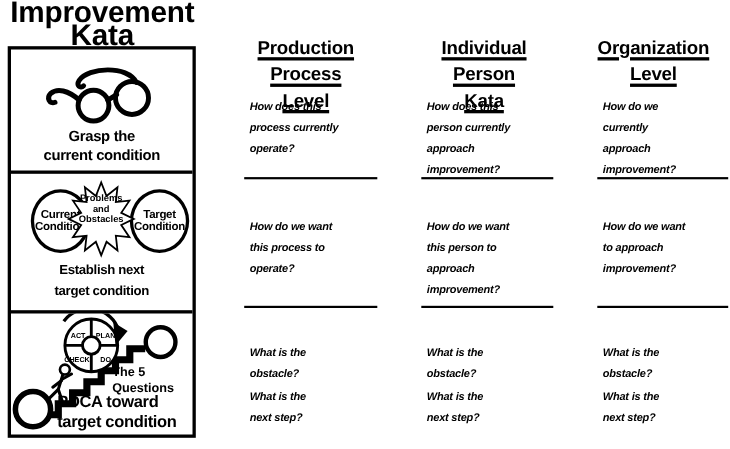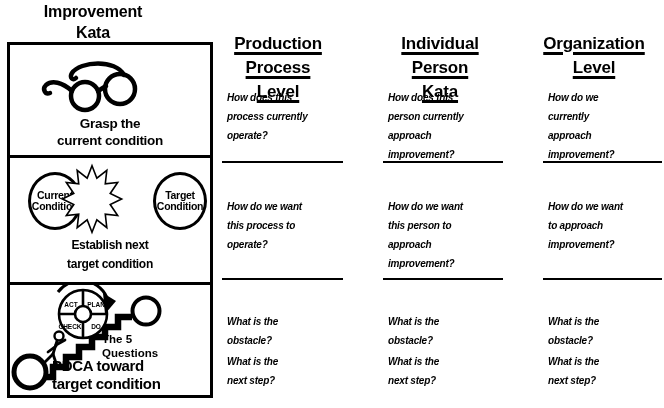--- a/index.html
+++ b/index.html
@@ -5,25 +5,25 @@
   * { margin:0; padding:0; box-sizing:border-box; }
   html,body { background:#fff; }
   #stage {
     position:relative; width:664px; height:408px; background:#ffffff;
     font-family:"Liberation Sans", sans-serif; color:#000; overflow:hidden;
   }
   .pre { white-space:pre-line; }
   
   #main-title {
     position:absolute; left:7px; top:1px; width:172px; text-align:center;
-    font-size:16px; font-weight:bold; line-height:21px; letter-spacing:-0.2px;
+    font-size:27px; font-weight:bold; line-height:21px; letter-spacing:-0.2px;
   }
   
   #kata-box {
-    position:absolute; left:7px; top:42px; width:206px; height:356px;
+    position:absolute; left:7px; top:42px; width:171px; height:356px;
     border:3px solid #000; background:#fff;
   }
   .kata-sec { position:relative; width:100%; }
   #sec1 { height:113px; border-bottom:3px solid #000; }
   #sec2 { height:127px; border-bottom:3px solid #000; }
   #sec3 { height:110px;padding-left:16px; }
   .sec-label {
     position:absolute; left:0; width:100%; text-align:center; font-weight:bold;
     letter-spacing:-0.3px;
   }
@@ -100,20 +100,23 @@
 
     <div id="sec2" class="kata-sec">
       <div id="circle-current" class="cond-circle pre">Current
 Condition</div>
       <div id="circle-target" class="cond-circle pre">Target
 Condition</div>
       <div id="burst-wrap">
         <svg width="70" height="78" viewBox="0 0 78 78">
           <polygon fill="#fff" stroke="#000" stroke-width="1.8" points="72,39 59.3,45.2 67.6,57.5 53.8,56 55.5,71 44.4,62.2 39,76 33.6,62.2 22.5,71 24.2,56 10.4,57.5 18.7,45.2 6,39 18.7,32.8 10.4,20.5 24.2,22 22.5,7 33.6,15.8 39,2 44.4,15.8 55.5,7 53.8,22 67.6,20.5 59.3,32.8"></polygon>
         </svg>
+        <div id="burst-text" class="pre">Problems
+and
+Obstacles</div>
       </div>
       <div class="sec-label pre">Establish next
 target condition</div>
     </div>
 
     <div id="sec3" class="kata-sec">
       <svg id="pdca-svg" width="165" height="110" viewBox="0 0 165 110">
 
         <path d="M 30 92 H 43 V 82 H 56 V 72 H 69 V 62 H 82 V 52 H 95 V 42 H 108 V 32 H 122" fill="none" stroke="#000" stroke-width="6.5"></path>
 

